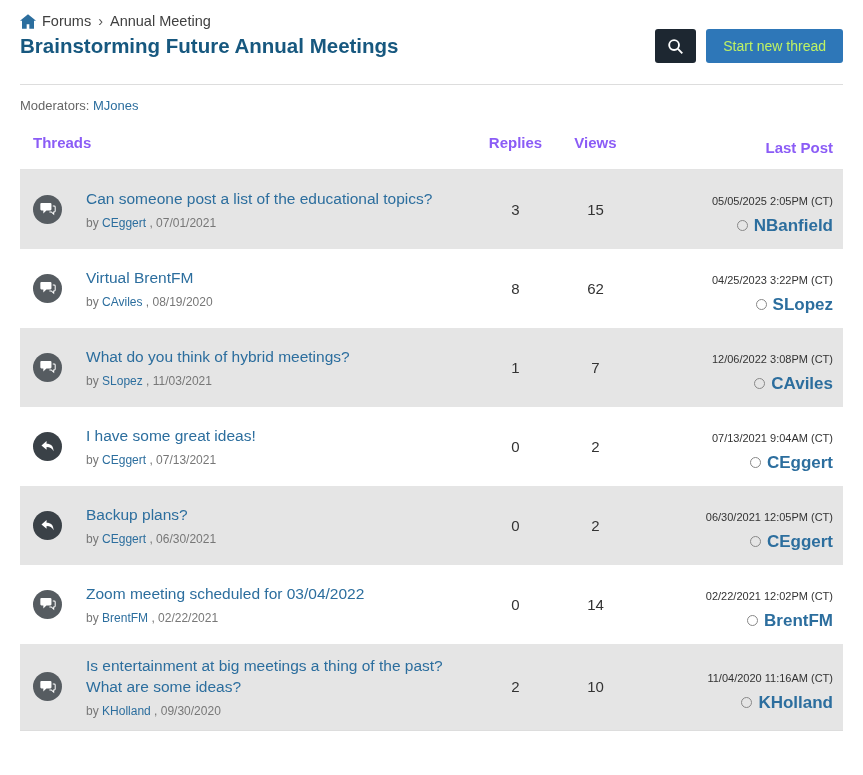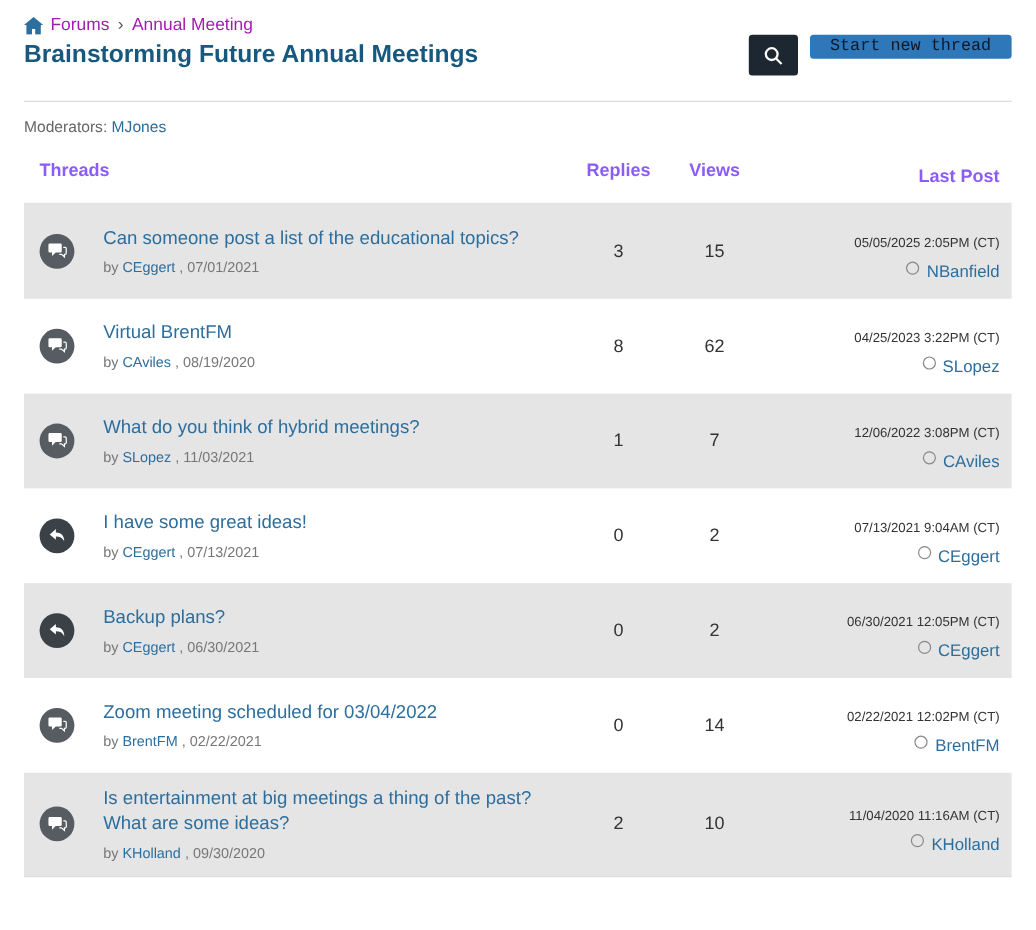--- a/index.html
+++ b/index.html
@@ -8,31 +8,31 @@
   body {
     width:863px; height:775px; overflow:hidden;
     font-family:"Liberation Sans","DejaVu Sans",sans-serif;
     color:#333;
   }
   a { text-decoration:none; }
   .container { padding:0 20px; }
 
   
   .breadcrumb { display:flex; align-items:center; gap:7px; padding-top:13px; font-size:14.5px; }
-  .breadcrumb a { color:#a21caf; display:inline-flex; align-items:center; gap:6px; }
+  .breadcrumb a { color:#404040; display:inline-flex; align-items:center; gap:6px; }
   .crumb-sep { color:#555; }
 
   
   .page-header { display:flex; justify-content:space-between; align-items:center; }
   .page-title { font-size:20.5px; font-weight:bold; color:#17587f; }
   .header-actions { display:flex; gap:10px; }
   .search-btn { width:41px; height:34px; background:#1d2731; border:none; border-radius:3px;
     display:flex; align-items:center; justify-content:center; cursor:pointer; }
-  .new-thread-btn { height:20px; padding:0 17px; background:#2e77b8; color:#0f172a; border:none;
-    border-radius:3px; font-size:14px; font-family:Liberation Mono, monospace; cursor:pointer; }
+  .new-thread-btn { height:34px; padding:0 17px; background:#2e77b8; color:#bef264; border:none;
+    border-radius:3px; font-size:14px; font-family:Liberation Sans, sans-serif; cursor:pointer; }
 
   .divider { border:none; border-top:1px solid #ddd; margin-top:21px; }
 
   .moderators { margin-top:13px; font-size:13px; color:#666; }
   .moderators a { color:#2c6e9e; }
 
   
   .thead { display:flex; align-items:center; padding:15px 10px 13px 13px;
     font-weight:bold; font-size:15px; color:#8b5cf6; border-bottom:1px solid #e3e3e3; }
   .col-title  { flex:1; }
@@ -49,22 +49,22 @@
     display:flex; align-items:center; justify-content:center; flex-shrink:0; }
   .avatar.dark { background:#3a4147; }
 
   .thread-title { font-size:15.5px; color:#2c6e9e; display:block; line-height:1.35; }
   .byline { margin-top:6px; font-size:12px; color:#777; }
   .byline a { color:#2c6e9e; }
 
   .num { font-size:15px; color:#333; }
 
   .lastpost-date { font-size:11px; color:#333; }
-  .lastpost-user { margin-top:9px; font-size:14px; display:flex; justify-content:flex-end;
-    gap:6px; }
+  .lastpost-user { margin-top:9px; font-size:17px; display:flex; justify-content:flex-end;
+    align-items:center; gap:6px;font-weight:bold; }
   .lastpost-user a { color:#2c6e9e; }
   .user-circle { width:11px; height:11px; border:1.5px solid #888; border-radius:50%;
     display:inline-block; background:transparent; flex-shrink:0; }
 </style>
 </head>
 <body>
 
 <div class="container">
 
   <nav class="breadcrumb">

